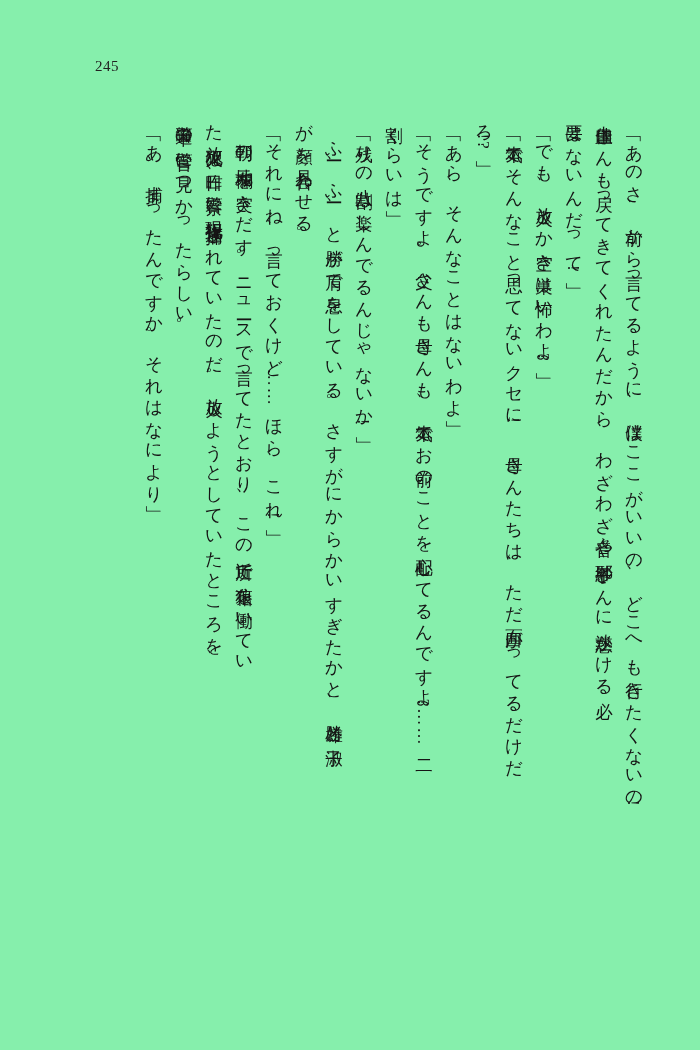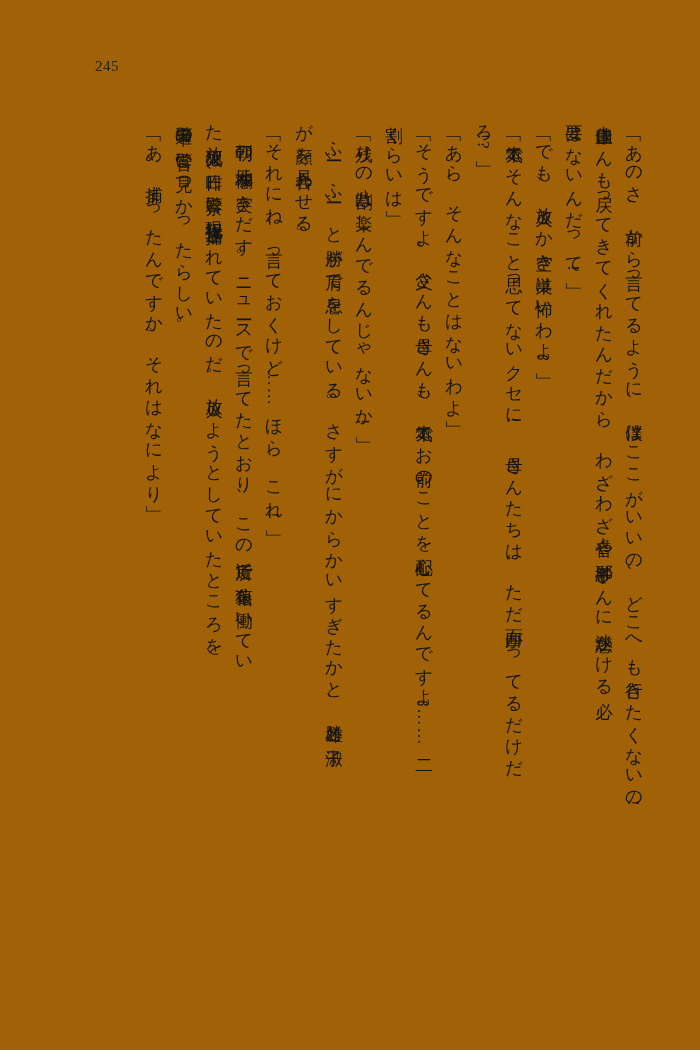--- a/index.html
+++ b/index.html
@@ -14,21 +14,21 @@
     color: #1a1a1a;
     position: relative;
     overflow: hidden;
   }
   .page {
     position: absolute;
     top: 0;
     left: 0;
     width: 700px;
     height: 1050px;
-    background: #a16207;
+    background: #86efac;
   }
   .page-number {
     position: absolute;
     top: 58px;
     left: 95px;
     font-size: 15px;
     letter-spacing: 0.5px;
     color: #222;
     font-family: "Liberation Serif", "DejaVu Serif", serif;
   }

